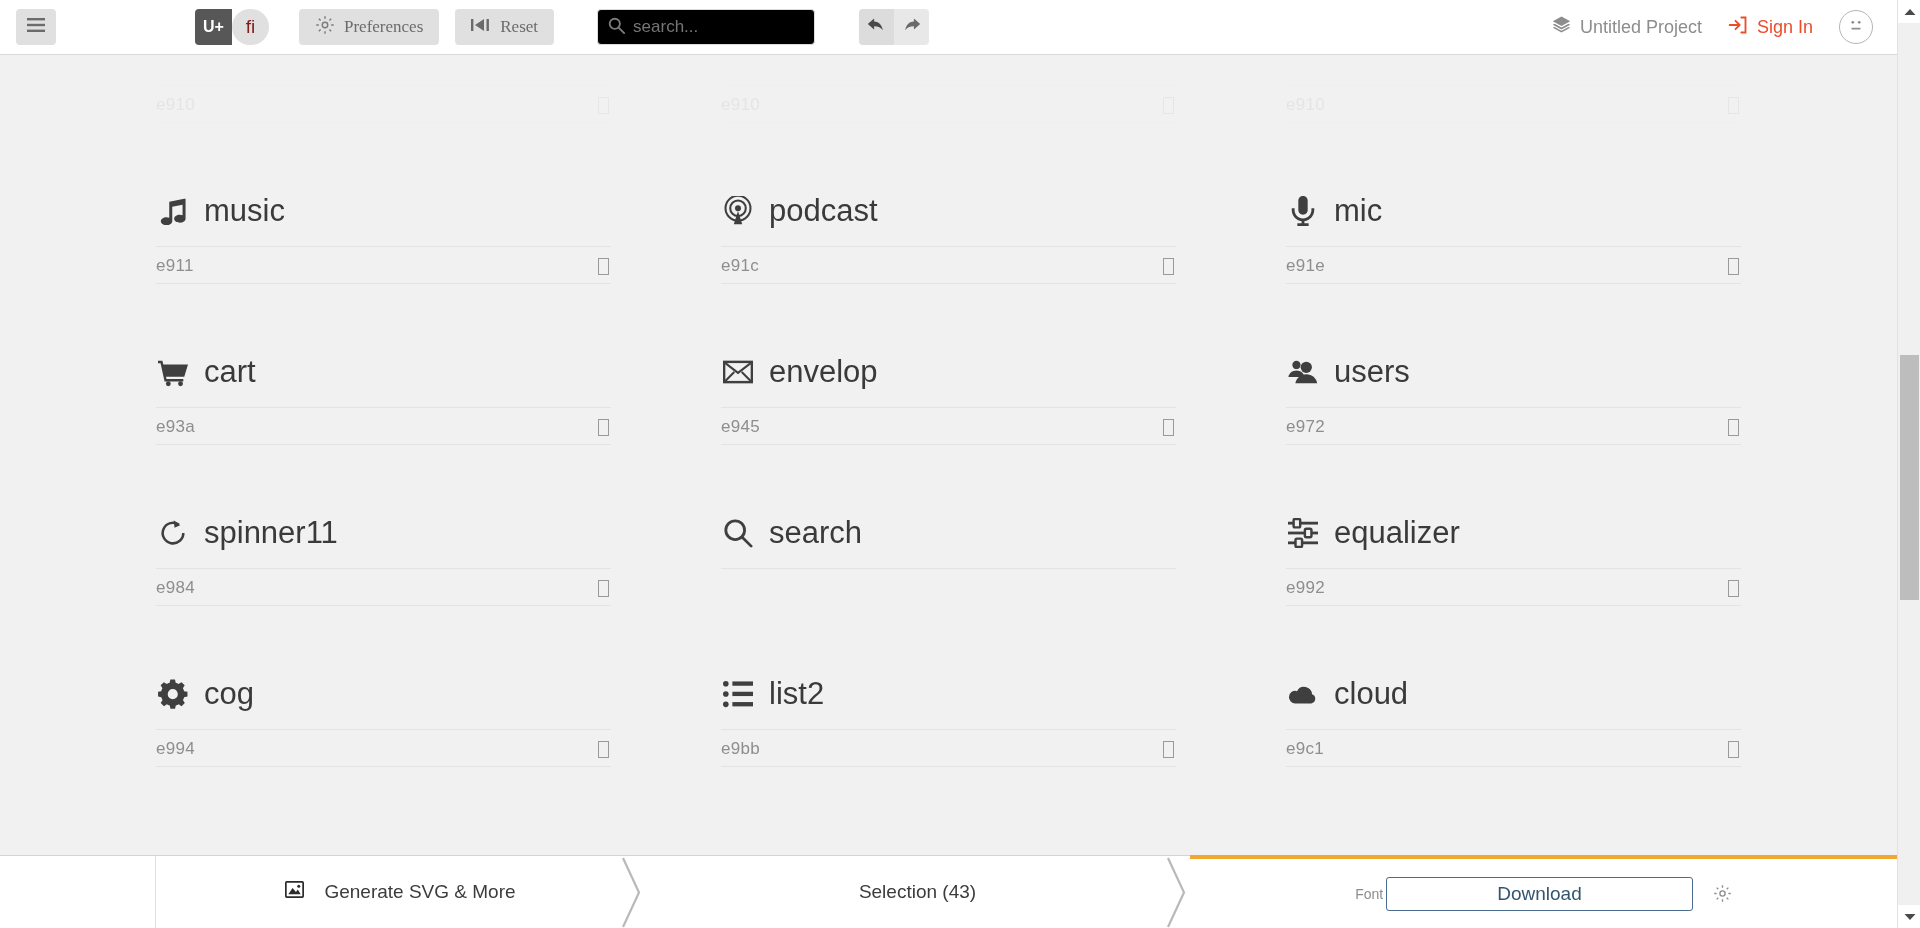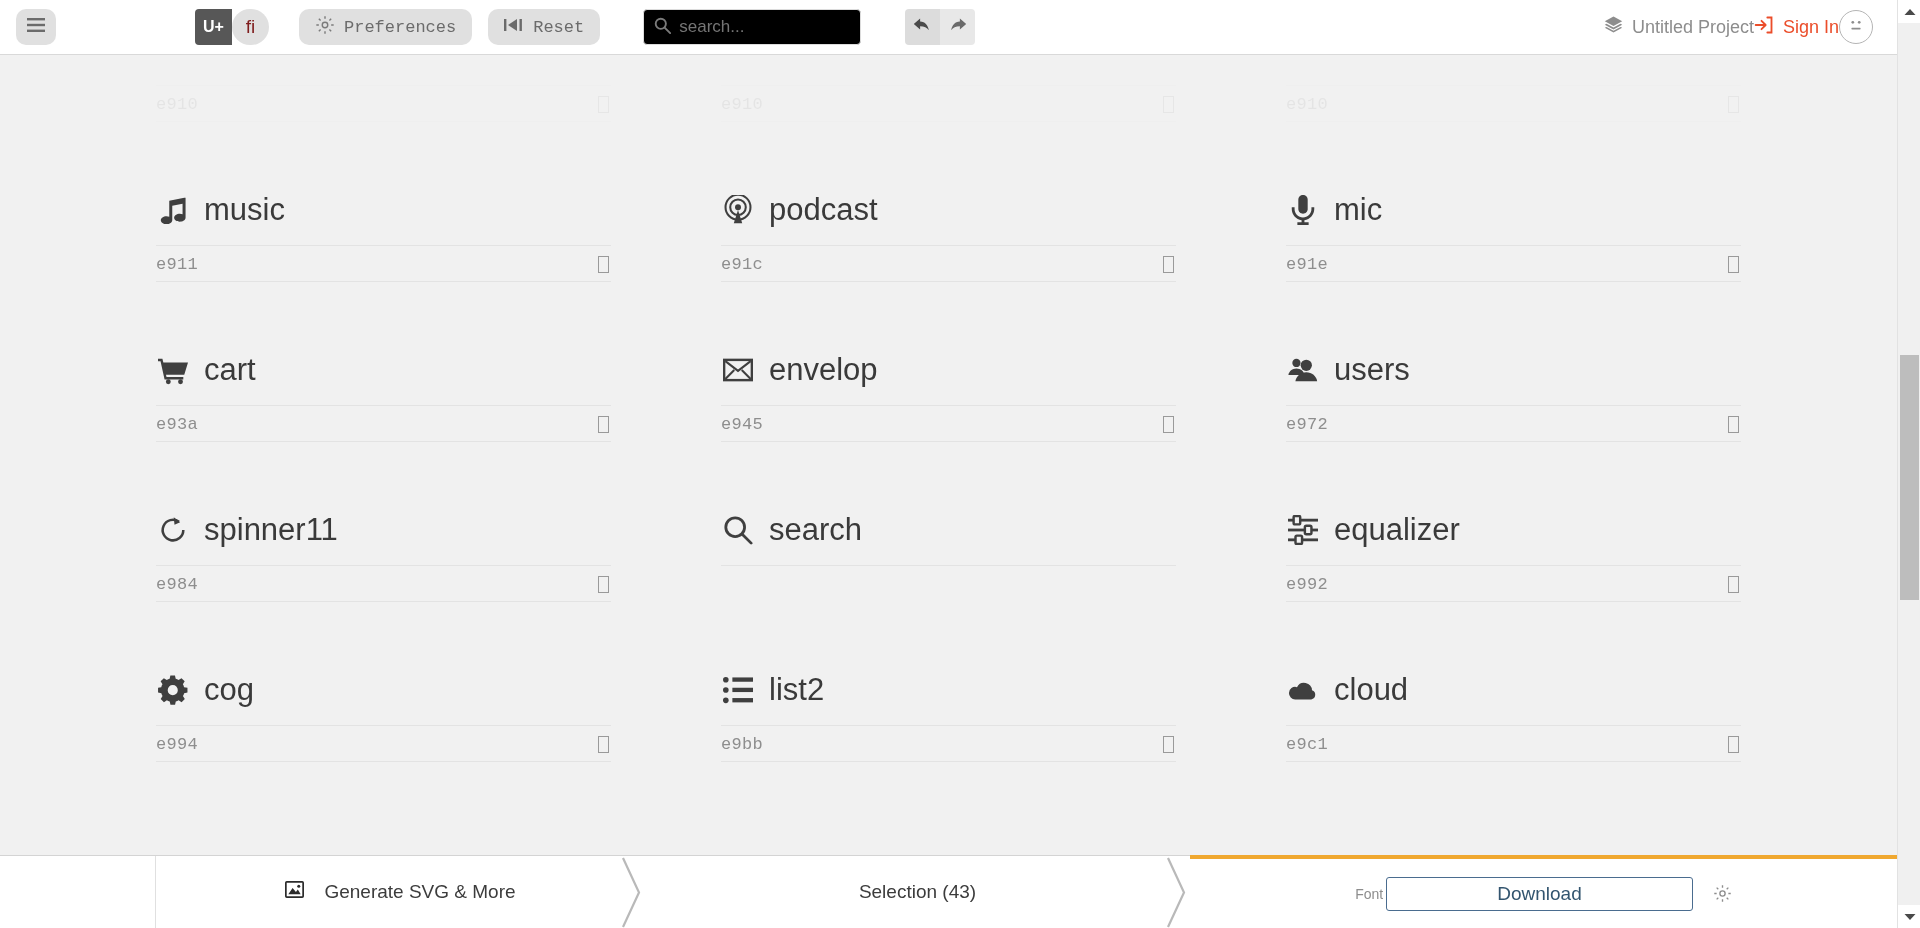--- a/index.html
+++ b/index.html
@@ -14,22 +14,22 @@
   
   #toolbar {
     position:absolute; top:0; left:0; width:1897px; height:55px;
     background:rgba(255,255,255,0.94);
     border-bottom:1px solid #d9d9d9;
     display:flex; align-items:center;
     z-index:40;
   }
   .tb-left { display:flex; align-items:center; padding-left:16px; gap:16px; }
   .btn {
-    background:#e0e0e0; border:none; border-radius:10px;
-    color:#6b6b6b; font-size:17px; font-family:Liberation Mono, monospace;
+    background:#e0e0e0; border:none; border-radius:4px;
+    color:#6b6b6b; font-size:17px; font-family:Liberation Serif, serif;
     height:36px; display:flex; align-items:center; justify-content:center;
     cursor:pointer; padding:0 16px; gap:9px; white-space:nowrap;
   }
   .btn-icon-only { width:40px; padding:0; }
   .seg { display:flex; border-radius:4px; overflow:hidden; margin-left:123px; }
   .seg > div {
     height:36px; display:flex; align-items:center; justify-content:center;
     width:37px; cursor:pointer; font-size:16px; font-weight:bold;
   }
   .seg .on { background:#575757; color:#fff; }
@@ -48,21 +48,21 @@
   .undoredo { display:flex; margin-left:28px; border-radius:4px; overflow:hidden; }
   .undoredo > div {
     width:35px; height:36px; display:flex; align-items:center; justify-content:center;
     cursor:pointer;
   }
   .undoredo .u { background:#dcdcdc; }
   .undoredo .r { background:#e8e8e8; }
 
   .tb-right {
     margin-left:auto; display:flex; align-items:center;
-    padding-right:24px;
+    gap:26px; padding-right:24px;
   }
   .proj { display:flex; align-items:center; gap:9px; color:#8d8d8d; font-size:18px; }
   .signin { display:flex; align-items:center; gap:9px; color:#eb4d2a; font-size:18px; cursor:pointer; }
   .avatar {
     width:34px; height:34px; border-radius:50%; border:1.6px solid #b5b5b5;
     display:flex; align-items:center; justify-content:center;
   }
 
   
   #scroll {
@@ -84,21 +84,21 @@
   .glyph { width:34px; display:flex; align-items:center; justify-content:center; color:#3f3f3f; flex:0 0 34px; }
   .glyph svg { display:block; }
   .cell-name {
     font-size:31px; color:#3a3a3a; font-weight:400;
     font-family:"Liberation Sans",sans-serif; line-height:1;
   }
   .cell-meta {
     display:flex; align-items:center; justify-content:space-between;
     border-bottom:1px solid #e3e3e3; padding:9px 2px 7px 0;
   }
-  .code { font-size:17px; color:#8e8e8e; letter-spacing:.3px;font-family:Liberation Mono, monospace; }
+  .code { font-size:17px; color:#8e8e8e; letter-spacing:.3px; }
   .tofu {
     width:11px; height:17px; border:1px solid #9a9a9a;
     display:inline-block;
   }
 
   
   #bottombar {
     position:absolute; left:0; bottom:0; width:1897px; height:73px;
     background:#fff; border-top:1px solid #d4d4d4;
     display:flex; align-items:stretch; z-index:40;

